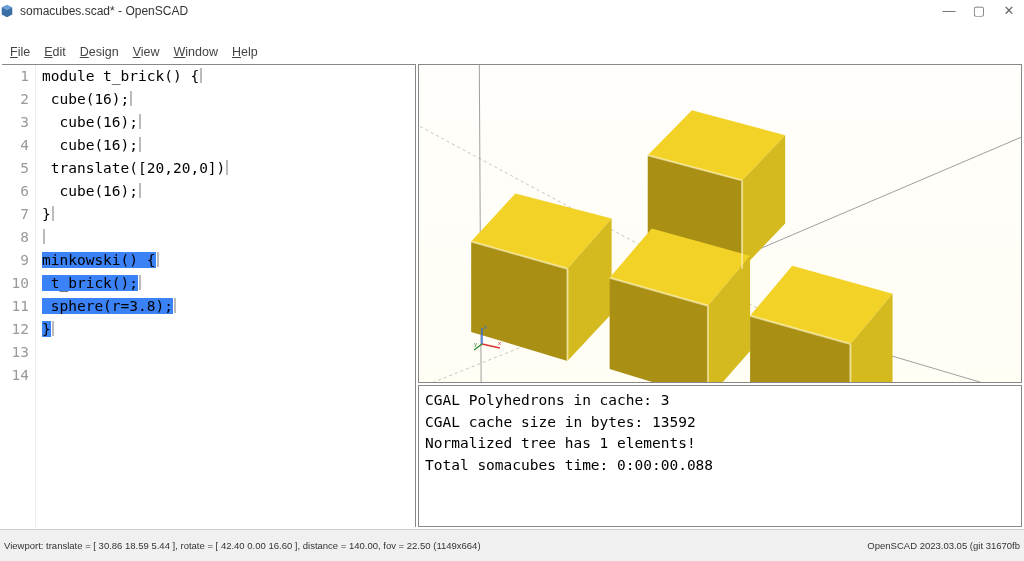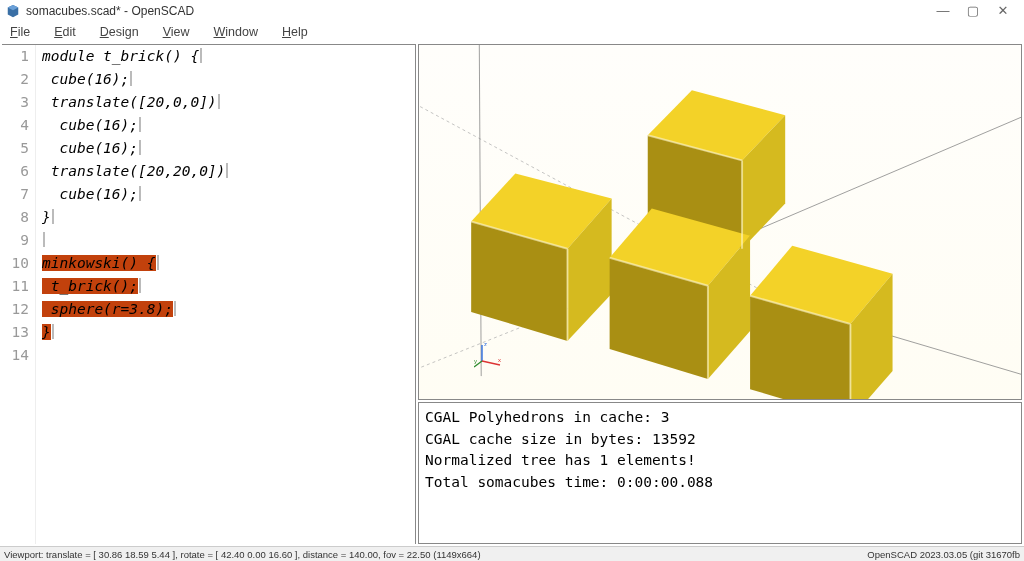--- a/index.html
+++ b/index.html
@@ -10,44 +10,45 @@
   width: 1024px;
   height: 561px;
   overflow: hidden;
   display: flex;
   flex-direction: column;
 }
 .titlebar {
   height: 22px;
   display: flex;
   align-items: center;
-  padding: 0 6px;
+  padding: 0 0;
   background: #fff;
   font-size: 12px;
   color: #333;
   border-bottom: 1px solid #fff;
 }
 .titlebar .app-icon {
   width: 14px; height: 14px;
   margin-right: 6px;
   display: inline-flex;
 }
 .titlebar .spacer { flex: 1; }
 .titlebar .win-btn {
   width: 30px; text-align: center;
   color: #666; font-size: 13px;
 }
 .menubar {
   height: 20px;
   display: flex;
   align-items: center;
   padding: 0 4px;
-  gap: 12px;
+  gap: 2px;
   font-size: 12.5px;
   color: #444;
+  margin-top: 20px;
 }
 .menubar .menu-item {
   padding: 1px 6px;
 }
 .menu-item .ul { text-decoration: underline; }
 .main {
   flex: 1;
   display: flex;
   min-height: 0;
 }
@@ -71,30 +72,30 @@
   text-align: right;
   padding-right: 6px;
   border-right: 1px solid #eee;
   user-select: none;
 }
 .code {
   flex: 1;
   padding-left: 6px;
   position: relative;
 }
-.code .line { white-space: pre; font-style: italic; }
+.code .line { white-space: pre; }
 .end-marker {
   display: inline-block;
   width: 2px; height: 15px;
   vertical-align: -2px;
   background: #bbb;
   margin-left: 1px;
 }
 .sel {
-  background: #c2410c;
+  background: #3b82f6;
 }
 .right {
   flex: 1;
   display: flex;
   flex-direction: column;
   margin: 2px 2px 2px 0;
   min-width: 0;
 }
 .viewport {
   flex: 1;
@@ -109,21 +110,21 @@
   border-top: 1px solid #888;
   margin-top: 2px;
   padding: 4px 6px;
   font-family: "Consolas","DejaVu Sans Mono",monospace;
   font-size: 14.5px;
   line-height: 21.5px;
   background: #fff;
   overflow: hidden;
 }
 .statusbar {
-  height: 15px;
+  height: 32px;
   background: #f0f0f0;
   border-top: 1px solid #ccc;
   display: flex;
   align-items: center;
   font-size: 9.5px;
   color: #333;
   padding: 0 4px;
 }
 .statusbar .spacer { flex: 1; }
 .model { position:absolute; inset:0; }
@@ -173,21 +174,20 @@
         <div>9</div>
         <div>10</div>
         <div>11</div>
         <div>12</div>
         <div>13</div>
         <div>14</div>
       </div>
     <div class="code" id="code">
         <div class="line">module t_brick() {<span class="end-marker"></span></div>
         <div class="line"> cube(16);<span class="end-marker"></span></div>
-        <div class="line"> translate([20,0,0])<span class="end-marker"></span></div>
         <div class="line">  cube(16);<span class="end-marker"></span></div>
         <div class="line">  cube(16);<span class="end-marker"></span></div>
         <div class="line"> translate([20,20,0])<span class="end-marker"></span></div>
         <div class="line">  cube(16);<span class="end-marker"></span></div>
         <div class="line">}<span class="end-marker"></span></div>
         <div class="line"><span class="end-marker"></span></div>
         <div class="line"><span class="sel">minkowski() {</span><span class="end-marker"></span></div>
         <div class="line"><span class="sel"> t_brick();</span><span class="end-marker"></span></div>
         <div class="line"><span class="sel"> sphere(r=3.8);</span><span class="end-marker"></span></div>
         <div class="line"><span class="sel">}</span><span class="end-marker"></span></div>

